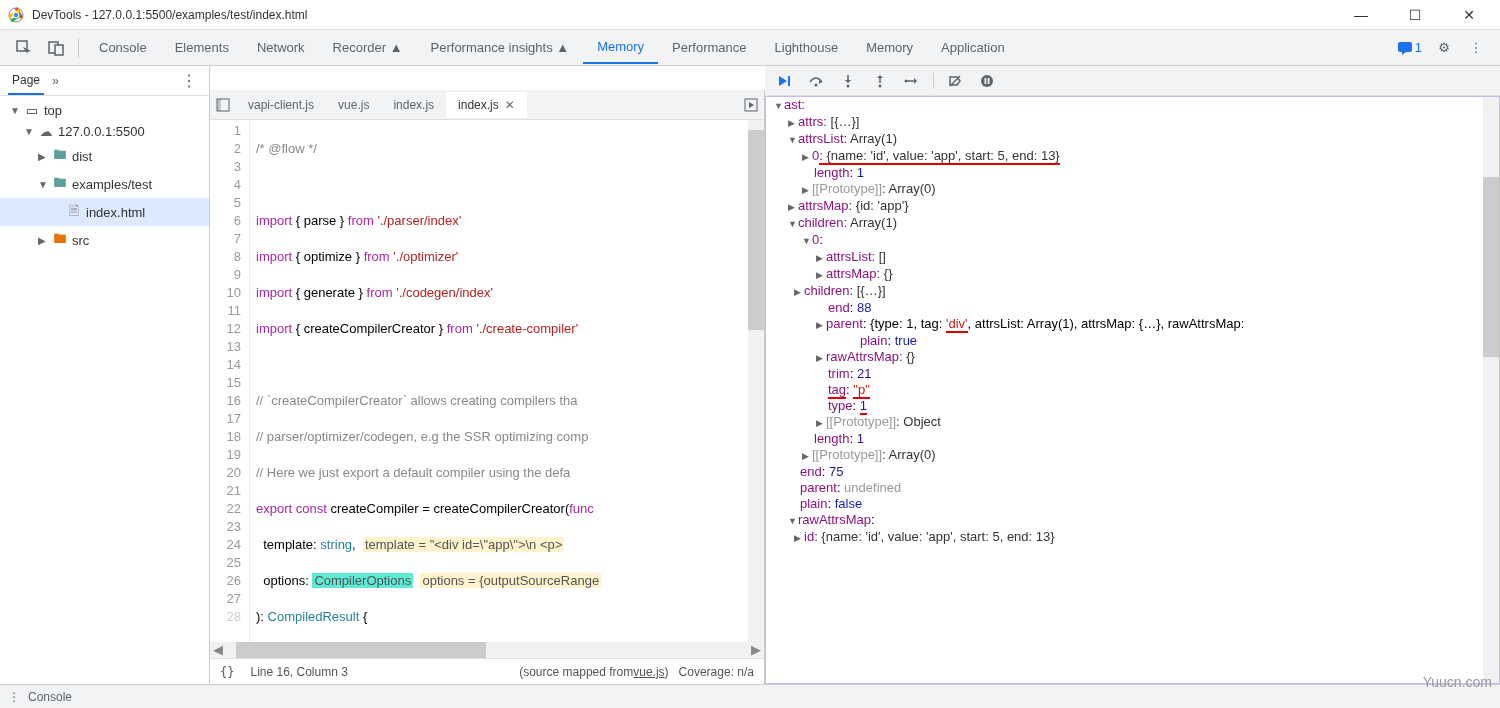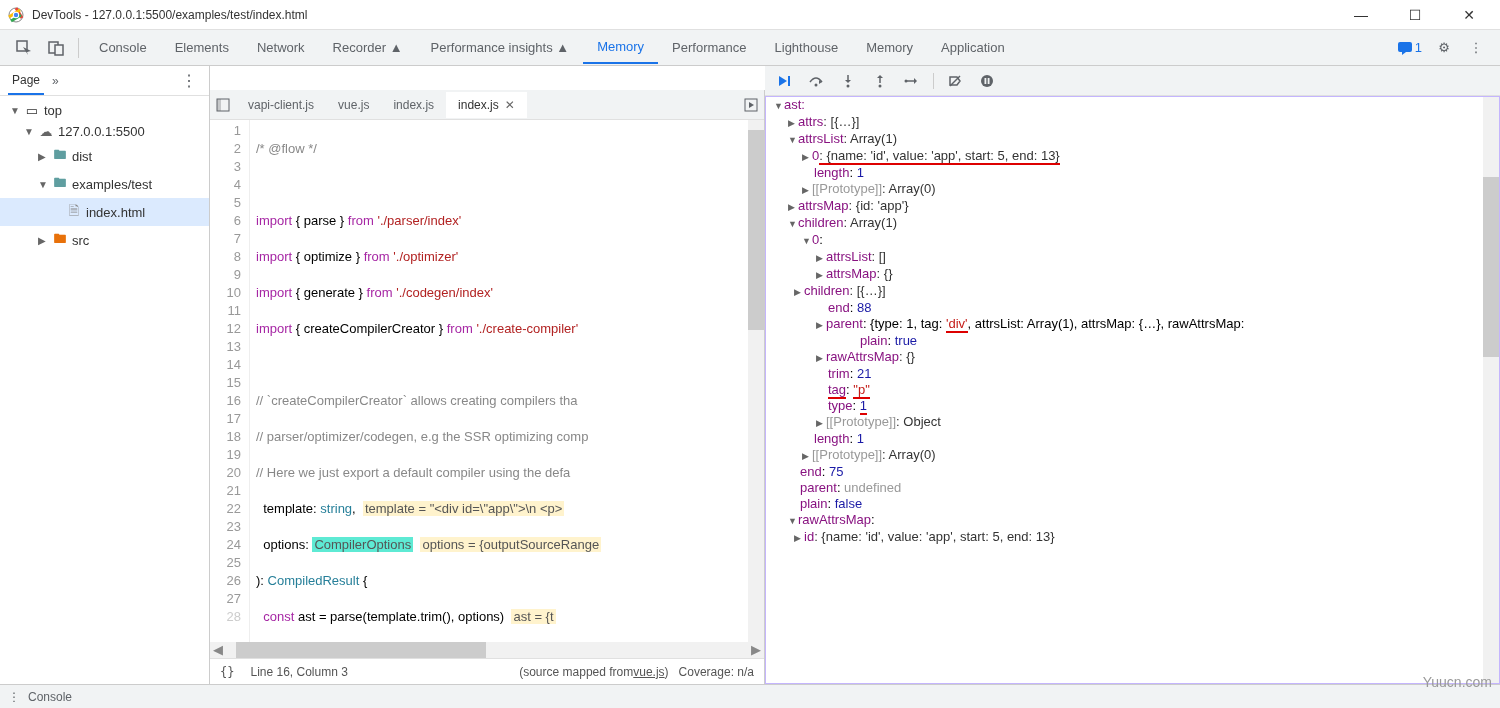--- a/index.html
+++ b/index.html
@@ -264,20 +264,21 @@
 <div class="code-line"><span class="c-comment">/* @flow */</span></div>
 <div class="code-line"></div>
 <div class="code-line"><span class="c-kw">import </span><span>{ parse } </span><span class="c-kw">from </span><span class="c-str">'./parser/index'</span></div>
 <div class="code-line"><span class="c-kw">import </span><span>{ optimize } </span><span class="c-kw">from </span><span class="c-str">'./optimizer'</span></div>
 <div class="code-line"><span class="c-kw">import </span><span>{ generate } </span><span class="c-kw">from </span><span class="c-str">'./codegen/index'</span></div>
 <div class="code-line"><span class="c-kw">import </span><span>{ createCompilerCreator } </span><span class="c-kw">from </span><span class="c-str">'./create-compiler'</span></div>
 <div class="code-line"></div>
 <div class="code-line"><span class="c-comment">// `createCompilerCreator` allows creating compilers tha</span></div>
 <div class="code-line"><span class="c-comment">// parser/optimizer/codegen, e.g the SSR optimizing comp</span></div>
 <div class="code-line"><span class="c-comment">// Here we just export a default compiler using the defa</span></div>
+<div class="code-line"><span class="c-kw">export const </span><span>createCompiler = createCompilerCreator(</span><span class="c-kw">func</span></div>
 <div class="code-line"><span>  template: </span><span class="c-type">string</span><span>,  </span><span class="c-hint">template = "&lt;div id=\"app\"&gt;\n &lt;p&gt;</span></div>
 <div class="code-line"><span>  options: </span><span class="c-hint" style="background:#5eead4">CompilerOptions</span><span>  </span><span class="c-hint">options = {outputSourceRange</span></div>
 <div class="code-line"><span>): </span><span class="c-type">CompiledResult </span><span>{</span></div>
 <div class="code-line"><span class="c-kw">  const </span><span>ast = parse(template.trim(), options)  </span><span class="c-hint">ast = {t</span></div>
 
 
 
 
 
 

